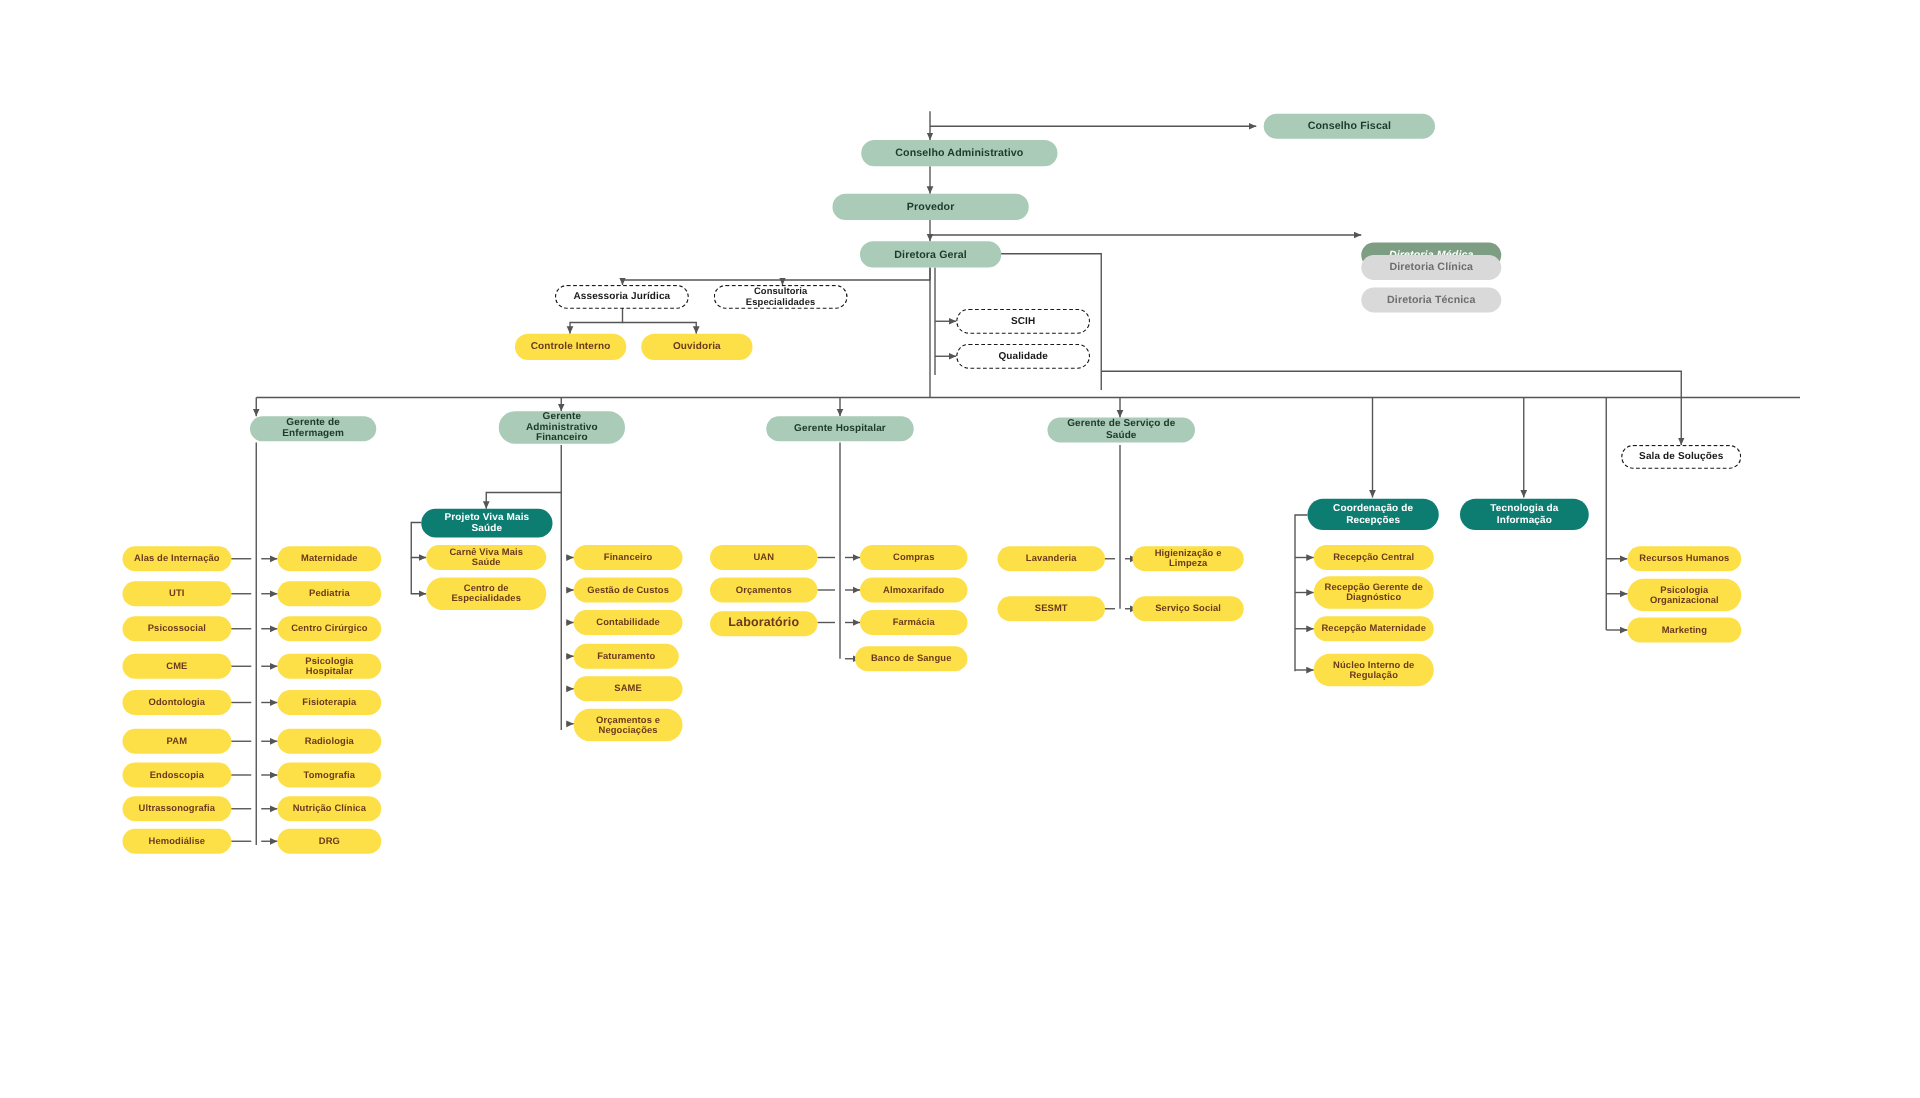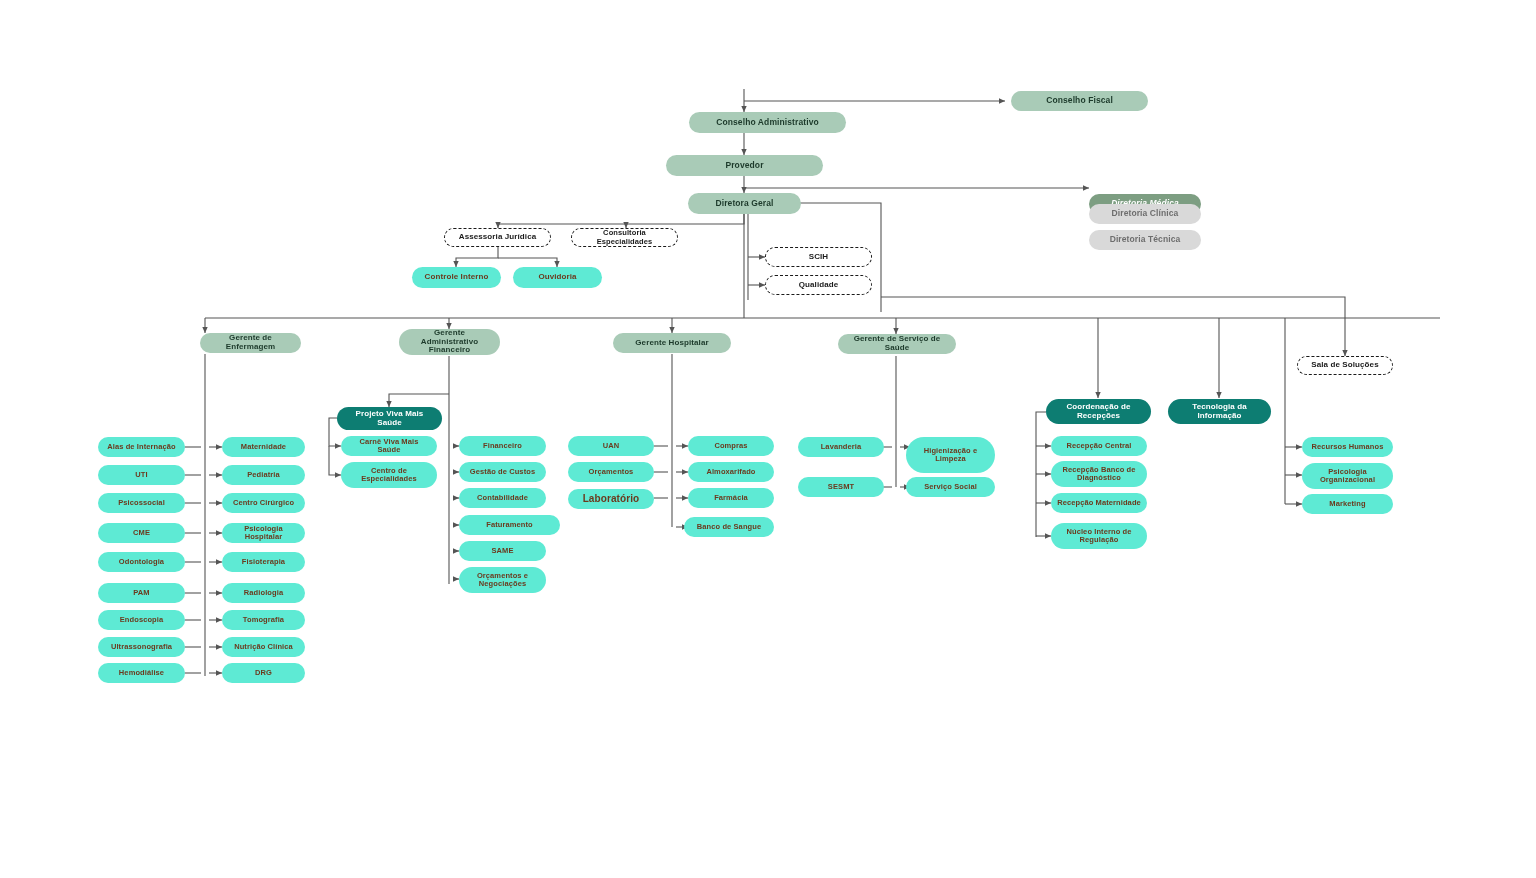--- a/index.html
+++ b/index.html
@@ -59,21 +59,21 @@
     background: #d9d9d9;
     color: #6e6e6e;
     font-weight: bold;
   }
   .n-teal {
     background: #0d7d72;
     color: #ffffff;
     font-weight: bold;
   }
   .n-orange {
-    background: #5eead4;
+    background: #fde047;
     color: #6b3a1e;
     font-weight: bold;
   }
   .n-dashed {
     background: #ffffff;
     color: #1a1a1a;
     font-weight: bold;
     border: 1.6px dashed #1a1a1a;
   }
 </style>
@@ -250,41 +250,41 @@
   <div class="node n-orange" style="left:222px; top:523px; width:83px; height:20px; font-size:7.5px;">Psicologia Hospitalar</div>
   <div class="node n-orange" style="left:222px; top:552px; width:83px; height:20px; font-size:7.5px;">Fisioterapia</div>
   <div class="node n-orange" style="left:222px; top:583px; width:83px; height:20px; font-size:7.5px;">Radiologia</div>
   <div class="node n-orange" style="left:222px; top:610px; width:83px; height:20px; font-size:7.5px;">Tomografia</div>
   <div class="node n-orange" style="left:222px; top:637px; width:83px; height:20px; font-size:7.5px;">Nutrição Clínica</div>
   <div class="node n-orange" style="left:222px; top:663px; width:83px; height:20px; font-size:7.5px;">DRG</div>
 
   <div class="node n-orange" style="left:459px; top:436px; width:87px; height:20px; font-size:7.5px;">Financeiro</div>
   <div class="node n-orange" style="left:459px; top:462px; width:87px; height:20px; font-size:7.5px;">Gestão de Custos</div>
   <div class="node n-orange" style="left:459px; top:488px; width:87px; height:20px; font-size:7.5px;">Contabilidade</div>
-  <div class="node n-orange" style="left:459px; top:515px; width:101px; height:20px; font-size:7.5px;">Faturamento</div>
+  <div class="node n-orange" style="left:459px; top:515px; width:84px; height:20px; font-size:7.5px;">Faturamento</div>
   <div class="node n-orange" style="left:459px; top:541px; width:87px; height:20px; font-size:7.5px;">SAME</div>
   <div class="node n-orange" style="left:459px; top:567px; width:87px; height:26px; font-size:7.5px;">Orçamentos e
 Negociações</div>
 
   <div class="node n-orange" style="left:568px; top:436px; width:86px; height:20px; font-size:7.5px;">UAN</div>
   <div class="node n-orange" style="left:568px; top:462px; width:86px; height:20px; font-size:7.5px;">Orçamentos</div>
   <div class="node n-orange" style="left:568px; top:489px; width:86px; height:20px; font-size:10px;">Laboratório</div>
 
   <div class="node n-orange" style="left:688px; top:436px; width:86px; height:20px; font-size:7.5px;">Compras</div>
   <div class="node n-orange" style="left:688px; top:462px; width:86px; height:20px; font-size:7.5px;">Almoxarifado</div>
   <div class="node n-orange" style="left:688px; top:488px; width:86px; height:20px; font-size:7.5px;">Farmácia</div>
   <div class="node n-orange" style="left:684px; top:517px; width:90px; height:20px; font-size:7.5px;">Banco de Sangue</div>
 
   <div class="node n-orange" style="left:798px; top:437px; width:86px; height:20px; font-size:7.5px;">Lavanderia</div>
   <div class="node n-orange" style="left:798px; top:477px; width:86px; height:20px; font-size:7.5px;">SESMT</div>
-  <div class="node n-orange" style="left:906px; top:437px; width:89px; height:36px; font-size:7.5px;">Higienização e Limpeza</div>
+  <div class="node n-orange" style="left:906px; top:437px; width:89px; height:20px; font-size:7.5px;">Higienização e Limpeza</div>
   <div class="node n-orange" style="left:906px; top:477px; width:89px; height:20px; font-size:7.5px;">Serviço Social</div>
 
   <div class="node n-orange" style="left:1051px; top:436px; width:96px; height:20px; font-size:7.5px;">Recepção Central</div>
-  <div class="node n-orange" style="left:1051px; top:461px; width:96px; height:26px; font-size:7.5px;">Recepção Banco de
+  <div class="node n-orange" style="left:1051px; top:461px; width:96px; height:26px; font-size:7.5px;">Recepção Gerente de
 Diagnóstico</div>
   <div class="node n-orange" style="left:1051px; top:493px; width:96px; height:20px; font-size:7.5px;">Recepção Maternidade</div>
   <div class="node n-orange" style="left:1051px; top:523px; width:96px; height:26px; font-size:7.5px;">Núcleo Interno de
 Regulação</div>
 
   <div class="node n-orange" style="left:1302px; top:437px; width:91px; height:20px; font-size:7.5px;">Recursos Humanos</div>
   <div class="node n-orange" style="left:1302px; top:463px; width:91px; height:26px; font-size:7.5px;">Psicologia
 Organizacional</div>
   <div class="node n-orange" style="left:1302px; top:494px; width:91px; height:20px; font-size:7.5px;">Marketing</div>
 

